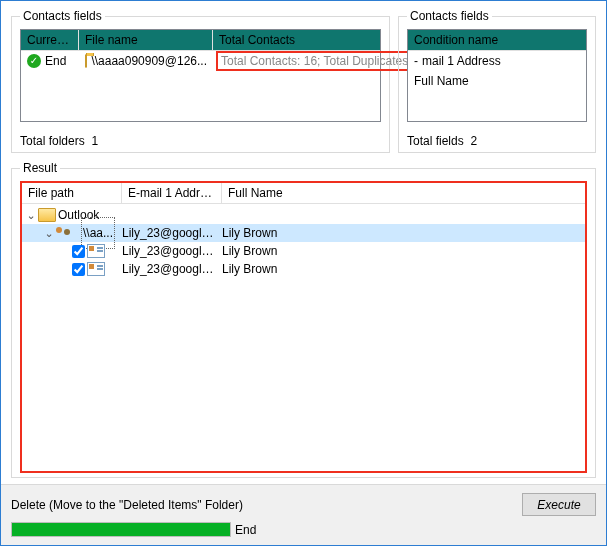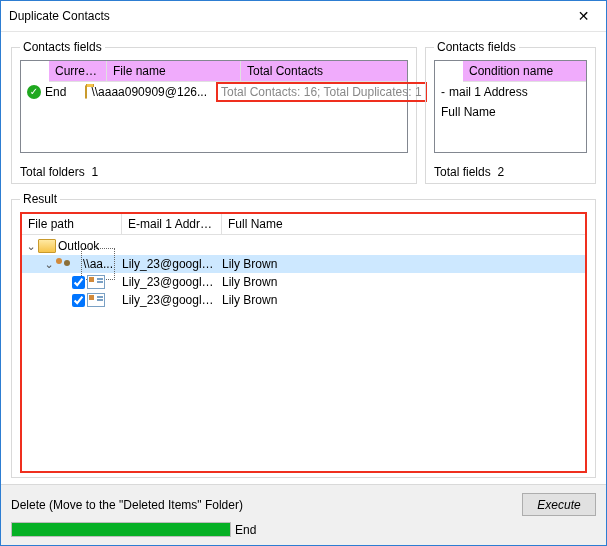--- a/index.html
+++ b/index.html
@@ -62,25 +62,24 @@
   .fs-folders { flex: 1; }
   .fs-fields { width: 180px; }
   .listview {
     border: 1px solid #828790;
     background: #fff;
     width: 100%;
     box-sizing: border-box;
   }
   .lv-head {
     display: flex;
-    background: #f0abfc;
+    background: #0f766e;
     border-bottom: 1px solid #e0e0e0;
     height: 20px;
     align-items: flex-start;
-    margin-left: 28px;
   }
   .lv-col {
     border-right: 1px solid #e0e0e0;
     padding: 2px 6px;
     overflow: hidden;
     white-space: nowrap;
     text-overflow: ellipsis;
     height: 20px;
     line-height: 16px;
     box-sizing: border-box;
@@ -261,26 +260,20 @@
     margin-left:-3px;
     font-size:12px;
     white-space:nowrap;
   }
 </style>
 </head>
 <body>
 
 <div class="window">
 
-  <div class="titlebar">
-    <span class="title">Duplicate Contacts</span>
-    <div class="close-btn">
-      <span>✕</span>
-    </div>
-  </div>
 
   <div class="content">
 
     <div class="top-panels">
 
       <fieldset class="fs-folders">
         <legend>Contacts fields</legend>
         <div class="listview">
           <div class="lv-head">
             <div class="lv-col folders-c1">Curren...</div>

